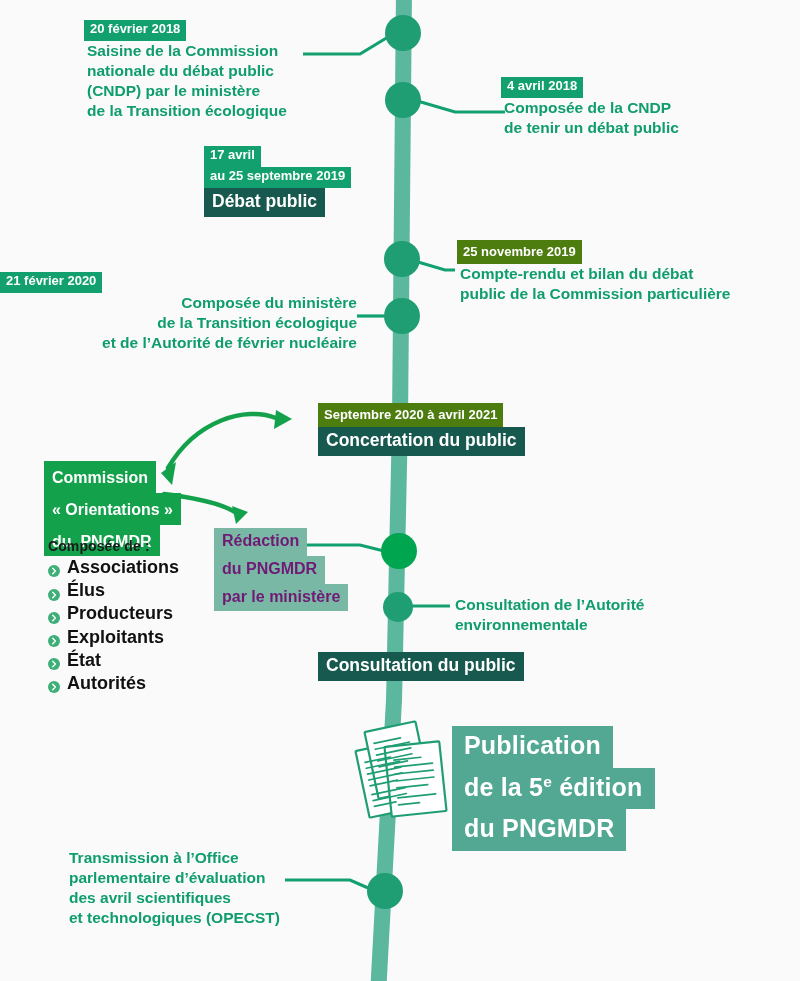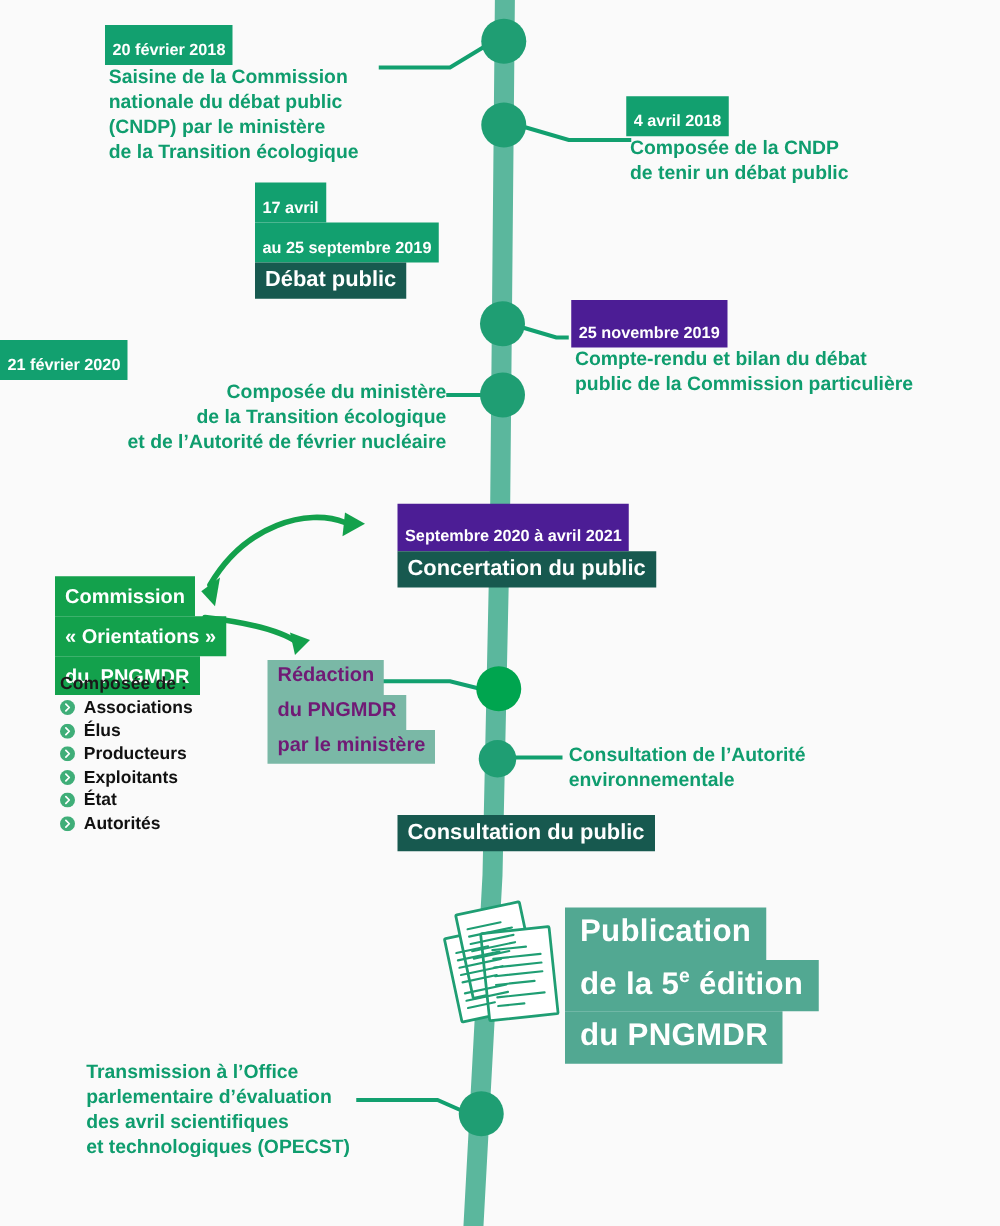--- a/index.html
+++ b/index.html
@@ -25,25 +25,25 @@
     white-space:pre;
   }
 
   
   .txt-green{color:#0f9d6e;font-size:15.5px;padding:0 3px;}
   .txt-green.r{ text-align:right; margin-left:auto; }
 
   
   .chip-green{
     background:#12a06f;color:#ffffff;font-size:13px;
-    padding:12px 6px 3px 6px;
+    padding:1px 6px 3px 6px;
   }
   .chip-dark{
-    background:#4c1d95;color:#ffffff;font-size:13px;
-    padding:18px 6px 3px 6px;
+    background:#4d7c0f;color:#ffffff;font-size:13px;
+    padding:4px 6px 3px 6px;
   }
   .chip-dark-lg{
     background:#17594f;color:#ffffff;font-size:17.5px;
     padding:2px 8px 4px 8px;
   }
   .chip-bright{
     background:#13a14c;color:#ffffff;font-size:16px;
     padding:7px 8px 4px 8px;
   }
   .chip-sage{
@@ -58,21 +58,21 @@
 
   
   #composed{position:absolute;left:48px;top:538px;}
   #composed .head{
     font-size:14px;font-weight:bold;color:#1a1a1a;
     margin:0 0 3px 0;letter-spacing:.1px;
   }
   #composed ul{list-style:none;margin:0;padding:0;}
   #composed li{
     display:flex;align-items:center;
-    font-size:14px;font-weight:bold;color:#111111;
+    font-size:18px;font-weight:bold;color:#111111;
     margin:0 0 2.5px 0;
   }
   #composed li .bullet{
     width:12px;height:12px;flex:0 0 12px;margin-right:7px;
     display:inline-block;
   }
   #composed li .lab{line-height:1.15;}
 
   
   #docs-icon{position:absolute;left:345px;top:712px;}

